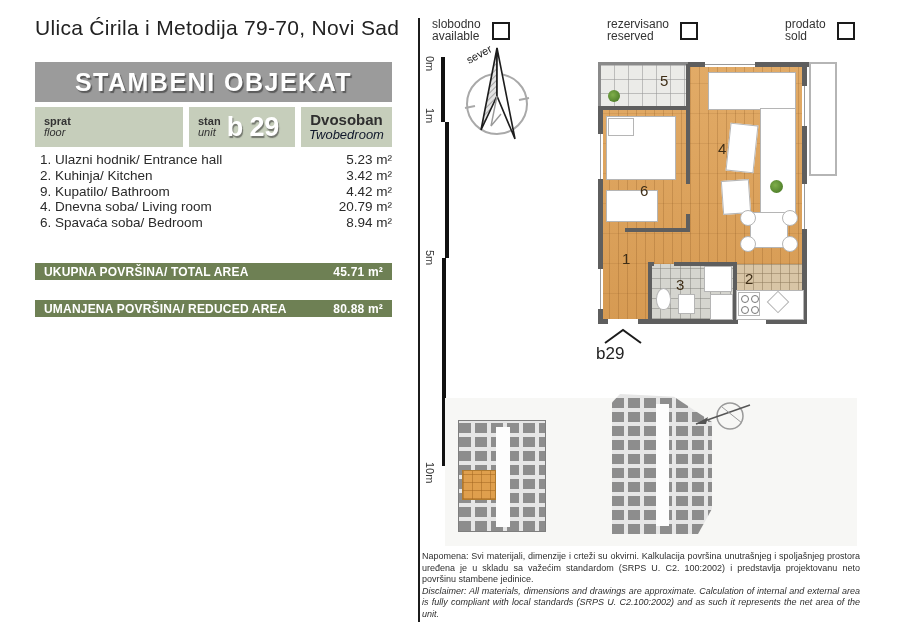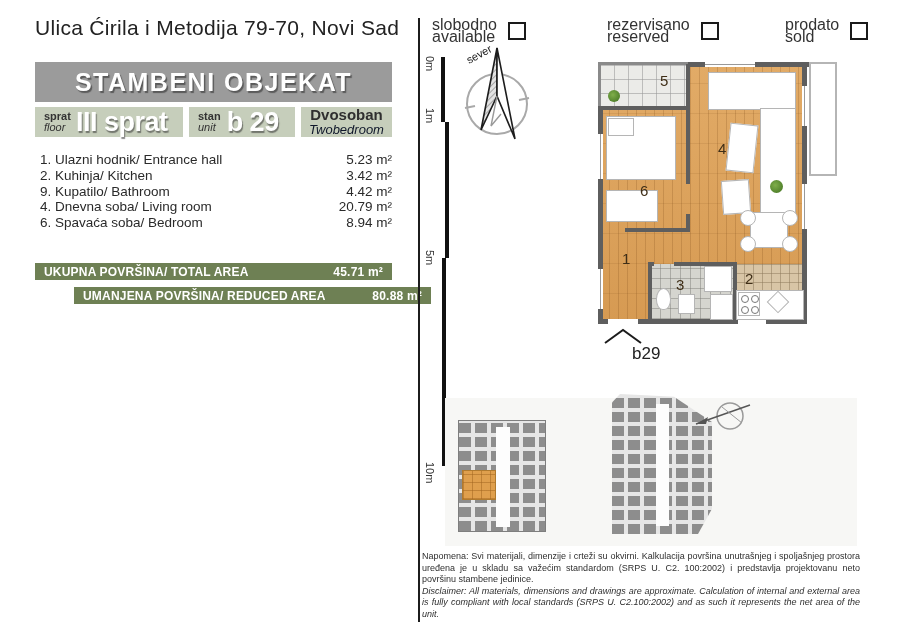--- a/index.html
+++ b/index.html
@@ -11,47 +11,47 @@
   .abs{position:absolute;}
 
   
   .address{left:35px;top:16px;width:380px;font-size:21px;letter-spacing:.3px;color:#222;}
   .main-header{
     left:35px;top:62px;width:357px;height:40px;background:#9b9b9b;
     display:flex;align-items:center;justify-content:center;
     color:#fff;font-size:25px;font-weight:700;letter-spacing:1.5px;
     text-shadow:1.5px 1.5px 1px rgba(55,55,55,.65);
   }
-  .info-box{background:#c6cebb;height:30px;top:107px;display:flex;align-items:center;box-sizing:border-box;}
+  .info-box{background:#c6cebb;height:40px;top:107px;display:flex;align-items:center;box-sizing:border-box;}
   .ib1{left:35px;width:148px;padding-left:9px;gap:5px;}
   .ib2{left:189px;width:106px;padding-left:9px;gap:6px;}
   .ib3{left:301px;width:91px;flex-direction:column;justify-content:center;}
   .mini-lbl{display:flex;flex-direction:column;line-height:11px;font-size:11px;color:#333;}
   .mini-lbl .sr{font-weight:700;}
   .mini-lbl .en{font-style:italic;}
   .big-val{color:#fff;font-weight:700;font-size:27px;letter-spacing:-.5px;
     text-shadow:1px 2px 1px rgba(45,45,45,.55);white-space:nowrap;}
   .type-sr{font-weight:700;font-size:15px;color:#2f2f2f;line-height:16px;}
   .type-en{font-style:italic;font-size:13px;color:#0f172a;line-height:14px;}
 
   .room-list{left:40px;top:152px;width:352px;}
   .room-row{display:flex;justify-content:space-between;font-size:13.5px;line-height:15.8px;color:#2a2a2a;}
   .room-row .area{white-space:nowrap;}
 
   .total-bar{left:35px;width:357px;height:17px;background:#6e8054;color:#fff;
     display:flex;justify-content:space-between;align-items:center;
     padding:0 9px;box-sizing:border-box;font-size:12px;font-weight:700;letter-spacing:.2px;}
-  .tb1{top:263px;} .tb2{top:287px;margin-left:39px;}
+  .tb1{top:263px;} .tb2{top:300px;}
 
   
   .divider{left:418px;top:18px;width:2px;height:604px;background:#1c1c1c;}
 
   .legend-item{top:19px;display:flex;align-items:center;gap:11px;}
   .li1{left:432px;} .li2{left:607px;} .li3{left:785px;}
-  .legend-txt{display:flex;flex-direction:column;font-size:16px;line-height:11.5px;color:#333;}
+  .legend-txt{display:flex;flex-direction:column;font-size:12px;line-height:11.5px;color:#333;}
   .legend-box{width:14px;height:14px;border:2px solid #1a1a1a;background:#fff;}
 
   
   .sb-seg{background:#111;width:4px;}
   .sb1{left:441px;top:57px;height:65px;}
   .sb2{left:445px;top:122px;height:136px;}
   .sb3{left:442px;top:258px;height:208px;}
   .sb-lbl{writing-mode:vertical-rl;font-size:11px;color:#333;left:424px;}
   .sl0{top:56px;} .sl1{top:108px;} .sl5{top:250px;} .sl10{top:462px;}
 
@@ -79,21 +79,21 @@
   .win{background:#fff;}
   .win-v{background:linear-gradient(to right,#fff 40%,#999 40%,#999 60%,#fff 60%);}
   .win-h{background:linear-gradient(to bottom,#fff 40%,#999 40%,#999 60%,#fff 60%);}
   .furn{background:#fff;border:1px solid #b5b5b5;box-sizing:border-box;}
   .chair{background:#fff;border:1px solid #b5b5b5;border-radius:50%;width:14px;height:14px;}
   .plant{border-radius:50%;background:radial-gradient(circle at 40% 40%, #7fae4a, #3f7020);}
   .rnum{font-size:15px;color:#3f2e17;font-weight:400;}
   .burner{width:6px;height:6px;border:1px solid #777;border-radius:50%;background:#fff;}
   .neighbor{border:2px solid #b5b5b5;background:#fff;}
 
-  .unit-tag{left:632px;top:344px;font-size:17px;color:#222;}
+  .unit-tag{left:596px;top:344px;font-size:17px;color:#222;}
 
   
   .site-bg{left:445px;top:398px;width:412px;height:148px;background:#f7f7f5;}
   .bldg{
     background-image:
       repeating-linear-gradient(90deg,#8d8d8d 0 12px,#e6e6e6 12px 16px),
       repeating-linear-gradient(0deg,#8d8d8d 0 10px,#e6e6e6 10px 14px);
     background-blend-mode:lighten;border:1px solid #7e7e7e;box-sizing:border-box;
   }
   .b1{left:458px;top:420px;width:88px;height:112px;}
@@ -117,21 +117,20 @@
 
 <div class="abs main-header">
   <span>STAMBENI OBJEKAT</span>
 </div>
 
 <div class="abs info-box ib1">
   <span class="mini-lbl">
     <span class="sr">sprat</span>
     <span class="en">floor</span>
   </span>
-  <span class="big-val">III sprat</span>
 </div>
 
 <div class="abs info-box ib2">
   <span class="mini-lbl">
     <span class="sr">stan</span>
     <span class="en">unit</span>
   </span>
   <span class="big-val">b 29</span>
 </div>
 

